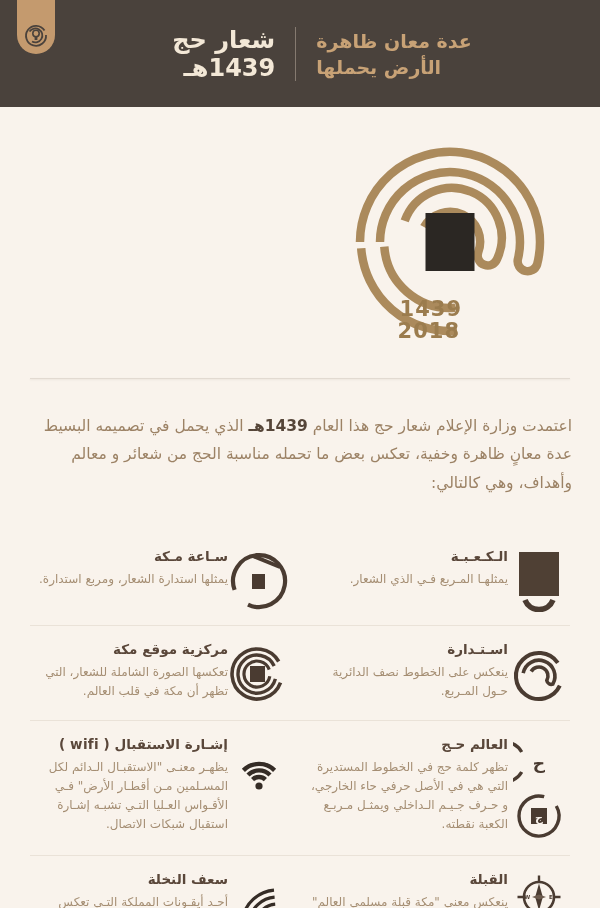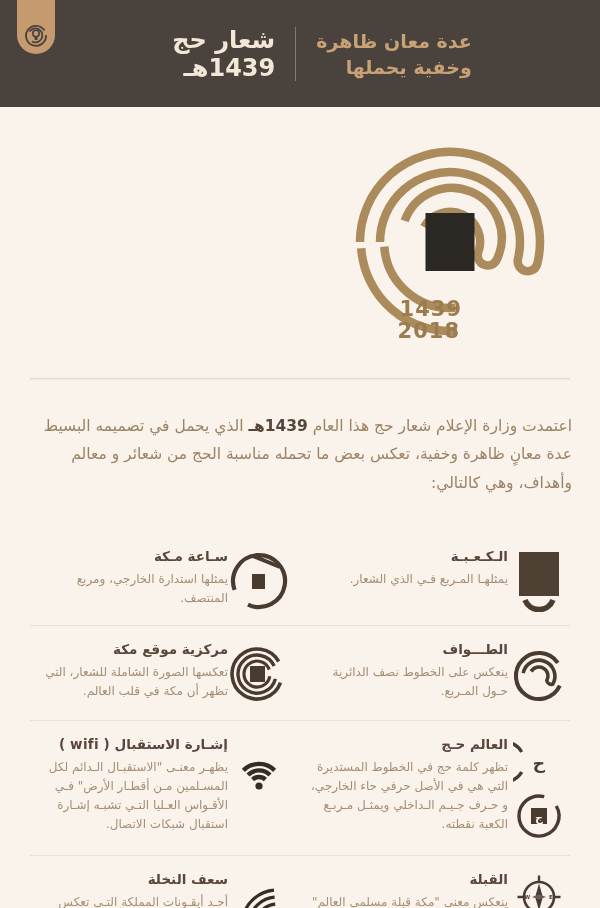--- a/index.html
+++ b/index.html
@@ -10,21 +10,21 @@
     direction:rtl;
   }
   
   .header{
     position:relative;height:107px;background:#4a423c;
     display:flex;align-items:center;justify-content:center;
   }
   .header-content{display:flex;align-items:center;transform:translateX(22px);}
   .subtitle{
     color:#c8a276;font-weight:bold;font-size:19px;line-height:26px;
-    text-align:right;letter-spacing:0.2px;
+    text-align:left;letter-spacing:0.2px;
   }
   .vdivider{width:1px;height:54px;background:#857a70;margin:0 20px;}
   .main-title{color:#f3e8d7;font-weight:bold;text-align:right;}
   .main-title .t1{font-size:24px;line-height:28px;letter-spacing:1px;}
   .main-title .t2{font-size:24px;line-height:28px;letter-spacing:3px;}
   .badge{
     position:absolute;top:0;left:auto;right:auto;
     inset-inline-end:auto;
   }
   .badge{left:17px;width:38px;height:54px;background:#c49a6e;border-radius:0 0 19px 19px;
@@ -67,21 +67,21 @@
     <svg width="26" height="26" viewBox="0 0 26 26">
       <path d="M 21.5 8.5 A 10 10 0 1 0 23 13" stroke="#4a423c" stroke-width="1.8" fill="none"></path>
       <path d="M 6.5 9.5 A 7 7 0 1 1 9 19.5" stroke="#4a423c" stroke-width="1.8" fill="none"></path>
       <circle cx="13" cy="11.5" r="3.2" stroke="#4a423c" stroke-width="1.6" fill="none"></circle>
       <rect x="11.6" y="14.6" width="2.8" height="3.4" fill="#4a423c"></rect>
     </svg>
   </div>
   <div class="header-content">
     <div class="subtitle">
       <div>عدة معان ظاهرة</div>
-      <div>وخفية يحملها</div>
+      <div>الأرض يحملها</div>
     </div>
     <div class="vdivider"></div>
     <div class="main-title">
       <div class="t1">شعار حج</div>
       <div class="t2">1439هـ</div>
     </div>
   </div>
 </div>
 
 <div class="hero">
@@ -123,35 +123,35 @@
     <div class="cell">
       <div class="ficon">
         <svg width="60" height="60" viewBox="0 0 60 60">
           <path d="M 19 54.6 A 26 26 0 1 0 5.6 39.9" class="stroke-d" stroke-width="4.2"></path>
           <path d="M 24 6 L 51 17" class="stroke-d" stroke-width="4"></path>
           <rect x="23" y="24" width="13" height="15" class="fill-d"></rect>
         </svg>
       </div>
       <div class="ftext">
         <h3 class="ftitle">سـاعة مـكة</h3>
-        <p class="fdesc">يمثلها استدارة الخارجي، ومربع المنتصف.</p>
+        <p class="fdesc">يمثلها استدارة الشعار، ومربع استدارة.</p>
       </div>
     </div>
   </div>
 
   <div class="frow">
     <div class="cell">
       <div class="ficon">
         <svg width="58" height="64" viewBox="0 0 58 64">
           <path d="M 47.8 19.8 A 23 23 0 1 0 49.8 42.7" class="stroke-d" stroke-width="4"></path>
           <path d="M 13.2 30.2 A 16 16 0 1 1 42.9 41 A 4.5 4.5 0 0 1 36.8 37.5 A 9 9 0 1 0 21.2 28.5" class="stroke-d" stroke-width="3.6"></path>
         </svg>
       </div>
       <div class="ftext">
-        <h3 class="ftitle">الطـــواف</h3>
+        <h3 class="ftitle">اسـتـدارة</h3>
         <p class="fdesc">ينعكس على الخطوط نصف الدائرية حـول المـربع.</p>
       </div>
     </div>
     <div class="cell">
       <div class="ficon">
         <svg width="58" height="62" viewBox="0 0 58 62">
           <path d="M 48.7 18.5 A 25 25 0 1 0 50.5 39.6" class="stroke-d" stroke-width="3.6"></path>
           <path d="M 44.2 23 A 19 19 0 1 0 45.4 35.9" class="stroke-d" stroke-width="3.4"></path>
           <path d="M 39.2 26.6 A 13 13 0 1 0 39.8 33.3" class="stroke-d" stroke-width="3.2"></path>
           <rect x="20" y="23" width="15" height="16" class="fill-d"></rect>

